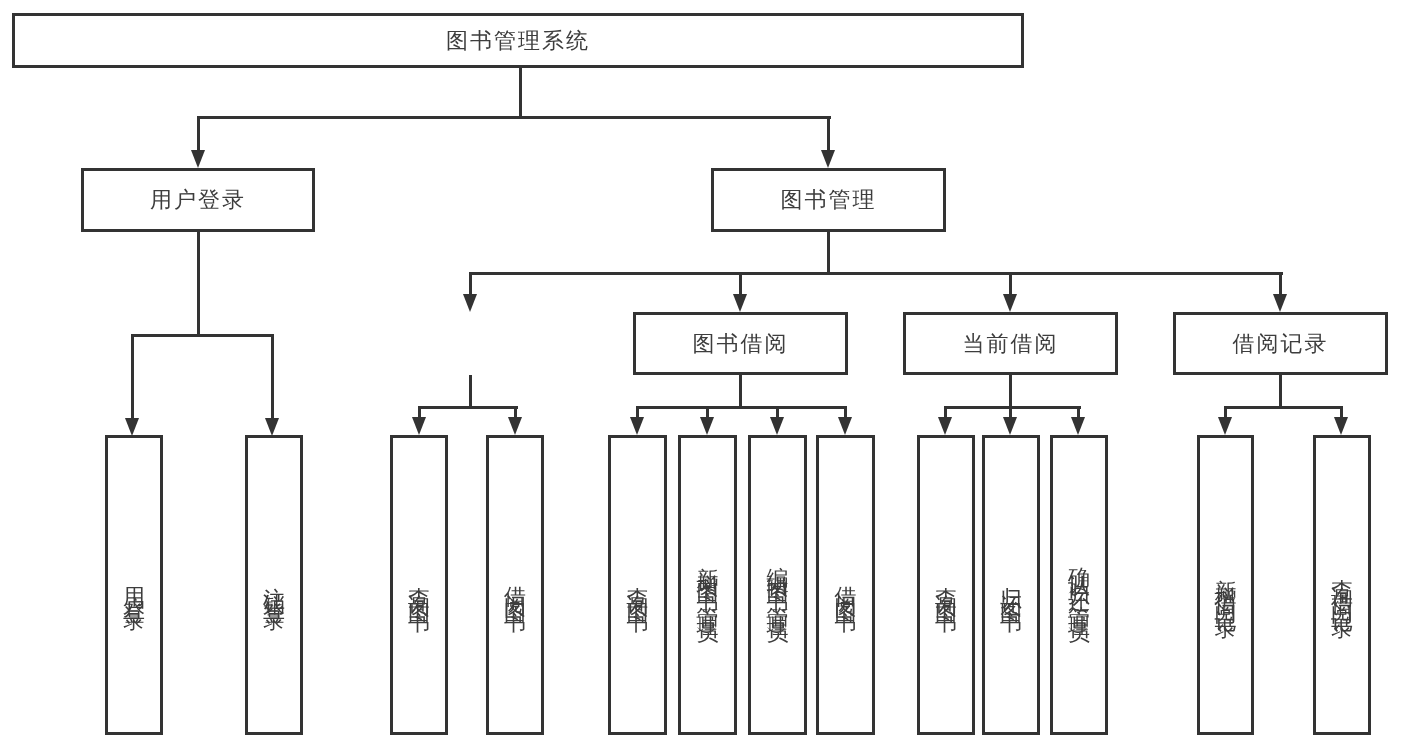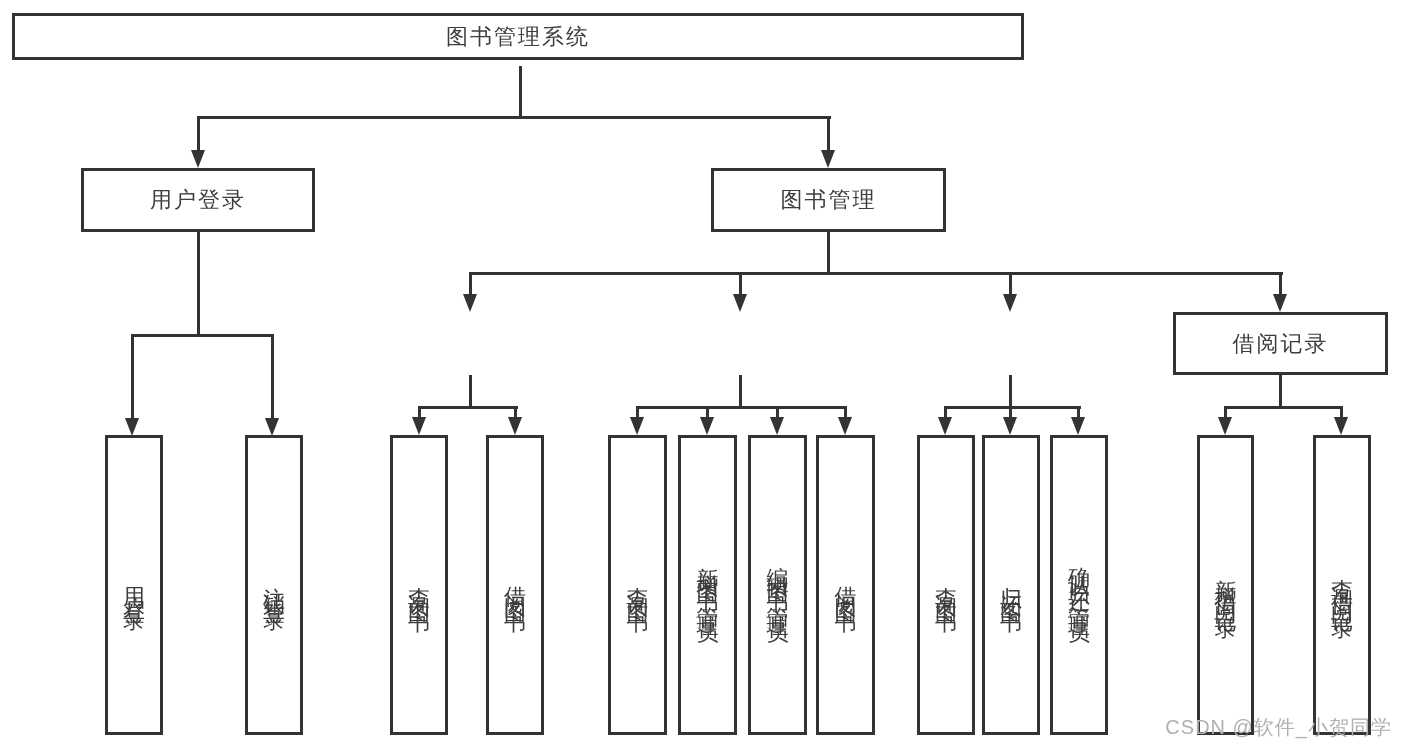--- a/index.html
+++ b/index.html
@@ -54,31 +54,37 @@
     letter-spacing: 1px;
     white-space: nowrap;
     z-index: 5;
   }
 </style>
 </head>
 <body>
 
 <div class="canvas">
 
-  <div class="box hbox" style="left:12px; top:13px; width:1012px; height:47px;justify-content:center;">
+  <div class="box hbox" style="left:12px; top:13px; width:1012px; height:55px;justify-content:center;">
     <span>图书管理系统</span>
   </div>
 
   <div class="box hbox" style="left:81px; top:168px; width:234px; height:64px;">
     <span>用户登录</span>
   </div>
   <div class="box hbox" style="left:711px; top:168px; width:235px; height:64px;text-align:right;">
     <span>图书管理</span>
   </div>
 
+  <div class="box hbox" style="left:633px; top:312px; width:215px; height:63px;">
+    <span>图书借阅</span>
+  </div>
+  <div class="box hbox" style="left:903px; top:312px; width:215px; height:63px;">
+    <span>当前借阅</span>
+  </div>
   <div class="box hbox" style="left:1173px; top:312px; width:215px; height:63px;">
     <span>借阅记录</span>
   </div>
 
   <div class="box vbox" style="left:105px; top:435px; width:58px; height:300px;">
     <span class="vtext">用户登录</span>
   </div>
   <div class="box vbox" style="left:245px; top:435px; width:58px; height:300px;">
     <span class="vtext">注销登录</span>
   </div>
@@ -175,15 +181,14 @@
     <div class="arrow" style="left:1071px; top:417px;"></div>
 
     <div class="line" style="left:1279px; top:375px; width:3px; height:34px;"></div>
     <div class="line" style="left:1224px; top:406px; width:119px; height:3px;"></div>
     <div class="line" style="left:1224px; top:406px; width:3px; height:12px;"></div>
     <div class="arrow" style="left:1218px; top:417px;"></div>
     <div class="line" style="left:1340px; top:406px; width:3px; height:12px;"></div>
     <div class="arrow" style="left:1334px; top:417px;"></div>
   </div>
 
-  <div class="watermark">CSDN @软件_小贺同学</div>
 
 </div>
 
 </body></html>

